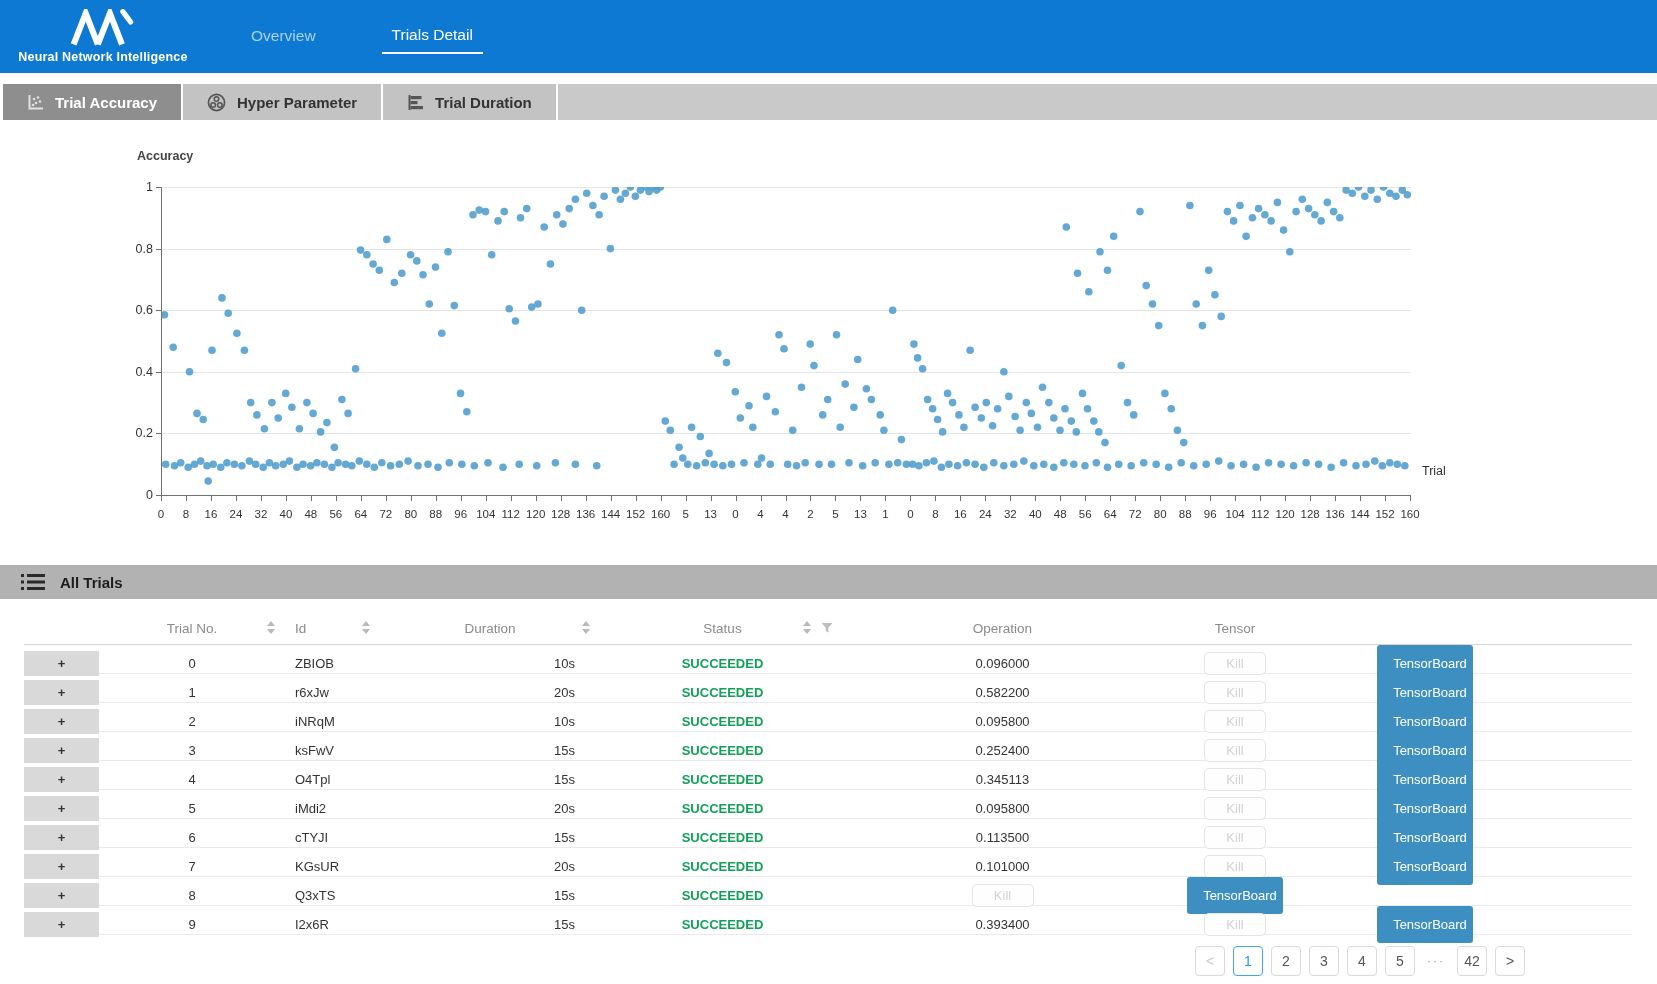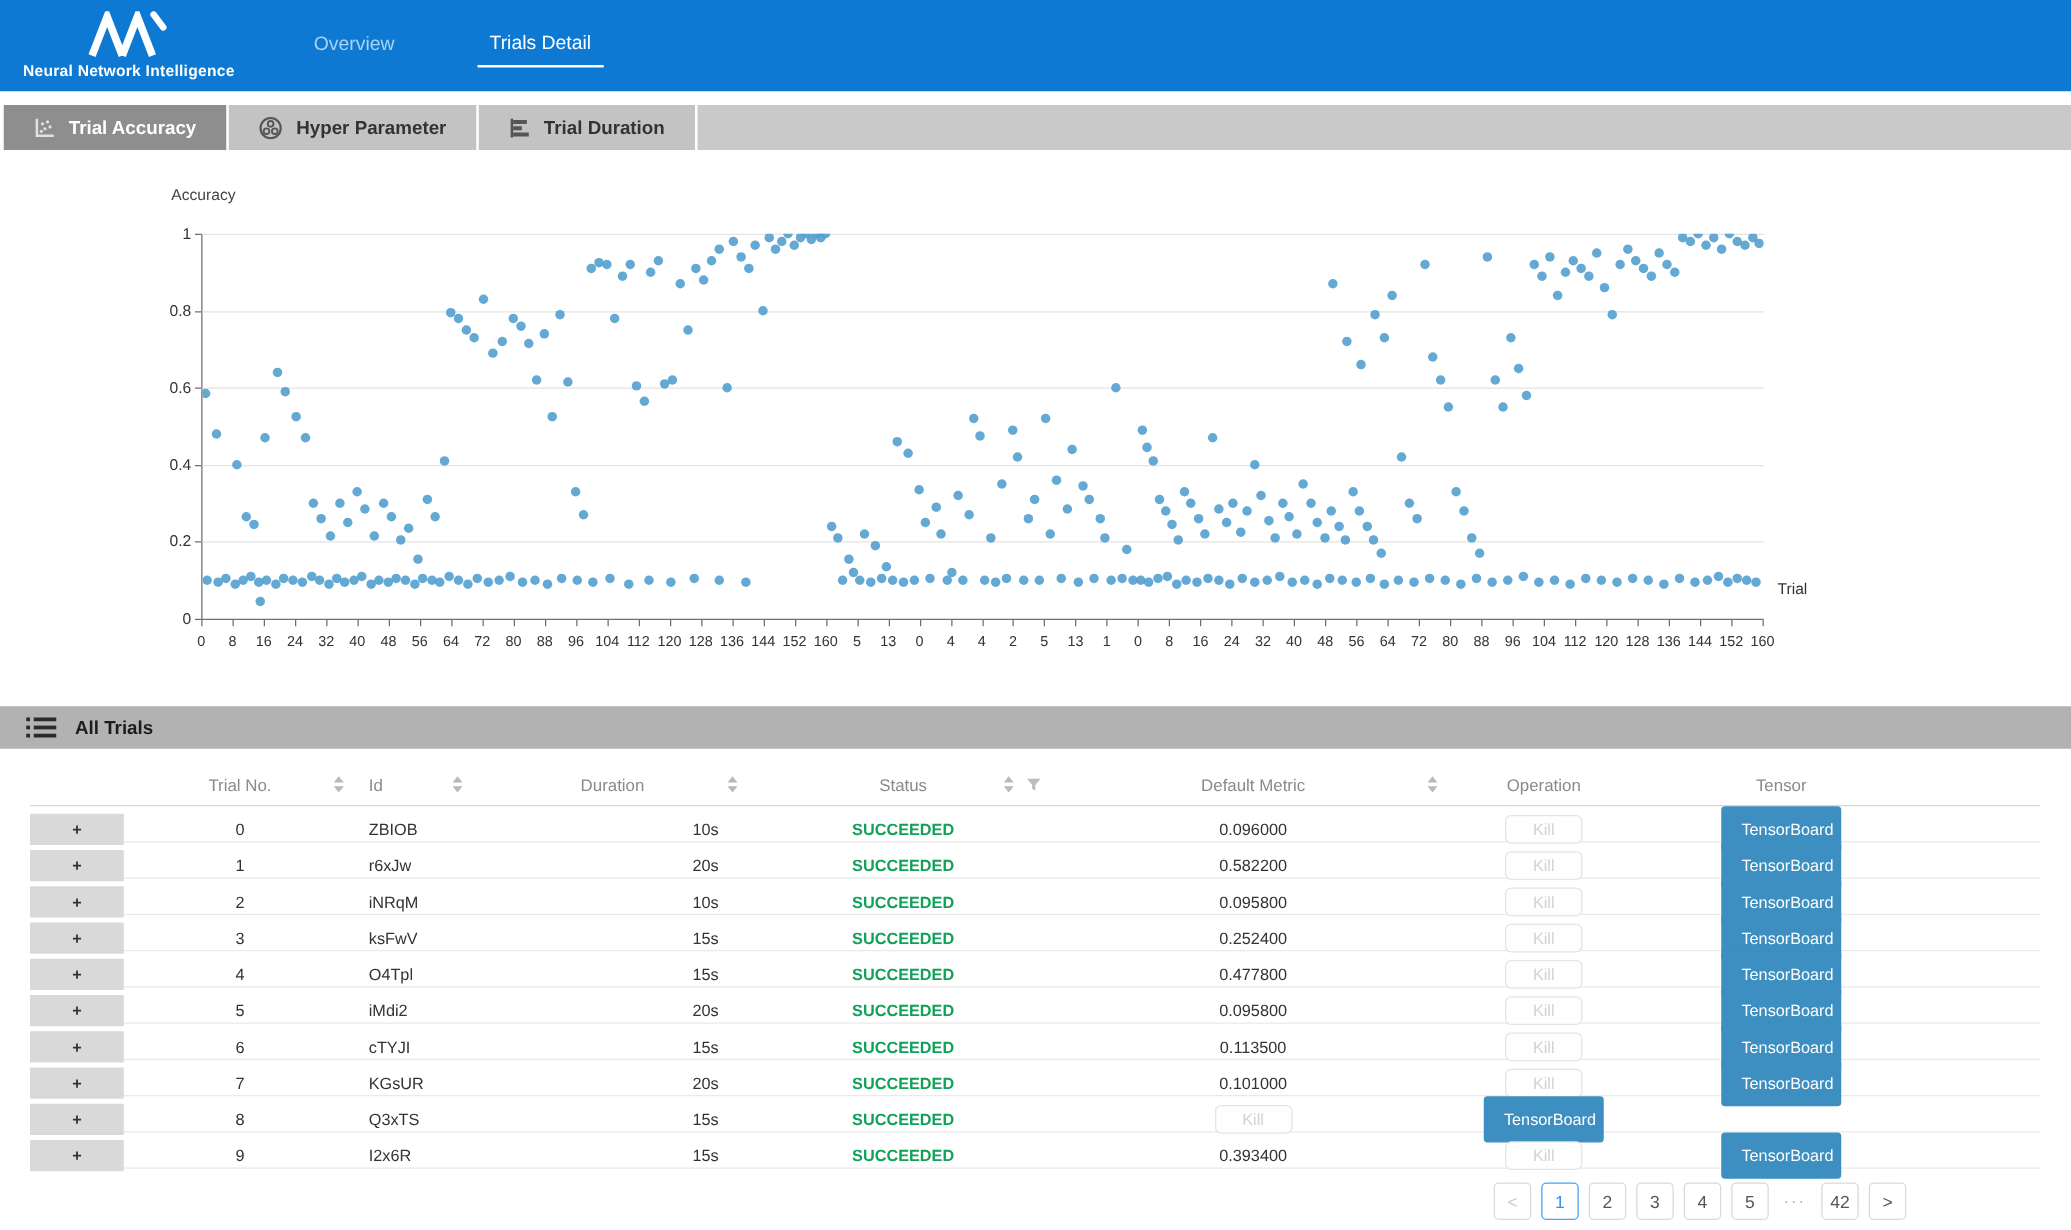--- a/index.html
+++ b/index.html
@@ -19,21 +19,21 @@
   
   .subtabs{position:absolute;left:0;top:84px;width:1657px;height:36px;display:flex;background:#fff;padding-left:3px;box-sizing:border-box;}
   .subtab{display:flex;align-items:center;gap:11px;padding:0 24px;background:#c3c3c3;
           margin-right:2px;font-size:15px;font-weight:bold;color:#333;cursor:pointer;}
   .subtab.active{background:#8e8e8e;color:#fff;}
   .subtab svg{display:block;}
   .subtab-fill{flex:1;background:#c9c9c9;}
 
   
   .chart-section{position:absolute;left:0;top:120px;width:1657px;height:420px;background:#fff;}
-  .chart-ylabel{position:absolute;left:137px;top:29px;font-size:12.5px;color:#444;}
+  .chart-ylabel{position:absolute;left:137px;top:29px;font-size:12.5px;color:#444;font-weight:bold;}
   .plot{position:absolute;left:161px;top:67px;width:1249px;height:308px;
         border-left:1px solid #6f6f6f;border-bottom:1px solid #6f6f6f;}
   .gridline{position:absolute;left:0;width:100%;height:1px;background:#e4e4e4;}
   .plot svg{position:absolute;left:0;top:0;}
   .ytick-label{position:absolute;width:30px;text-align:right;font-size:12.5px;color:#333;}
   .ytick-mark{position:absolute;width:5px;height:1px;background:#6f6f6f;}
   .xtick-mark{position:absolute;width:1px;height:5px;background:#6f6f6f;}
   .xtick-label{position:absolute;transform:translateX(-50%);font-size:11.5px;color:#333;white-space:nowrap;}
   .chart-xlabel{position:absolute;left:1422px;top:344px;font-size:12.5px;color:#333;}
 
@@ -621,27 +621,20 @@
         <span>Status</span>
         <span class="caret" style="right: 34px;">
           <i class="up"></i>
           <i class="dn"></i>
         </span>
         <svg width="12" height="12" viewBox="0 0 12 12" style="position: absolute; top: 10px; right: 12px;">
           <path d="M0.5 1 H11.5 L7.3 5.8 V10.5 L4.7 9 V5.8 Z" fill="#bdbdbd"></path>
         </svg>
       </div>
       <div class="hcell h-center">
-        <span>Default Metric</span>
-        <span class="caret" style="right: 10px;">
-          <i class="up"></i>
-          <i class="dn"></i>
-        </span>
-      </div>
-      <div class="hcell h-center">
         <span>Operation</span>
       </div>
       <div class="hcell h-center">
         <span>Tensor</span>
       </div>
     </div>
   <div id="tbody">
       <div class="trow drow">
         <div class="c c-exp">
           <div class="exp-btn">+</div>
@@ -711,21 +704,21 @@
         <div class="c"></div>
       </div>
       <div class="trow drow">
         <div class="c c-exp">
           <div class="exp-btn">+</div>
         </div>
         <div class="c c-no">4</div>
         <div class="c c-id">O4Tpl</div>
         <div class="c c-dur">15s</div>
         <div class="c c-status">SUCCEEDED</div>
-        <div class="c c-metric">0.477800</div>
+        <div class="c c-metric">0.345113</div>
         <div class="c c-op">
           <button class="kill-btn">Kill</button>
         </div>
         <div class="c c-tb">
           <button class="tb-btn">TensorBoard</button>
         </div>
         <div class="c"></div>
       </div>
       <div class="trow drow">
         <div class="c c-exp">

